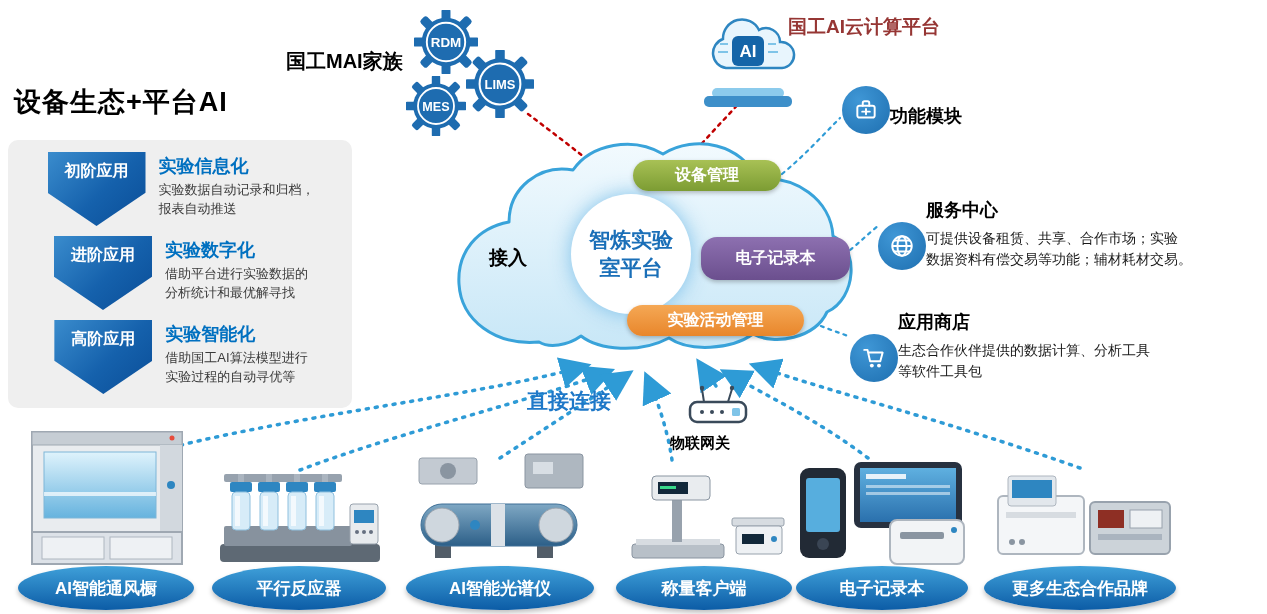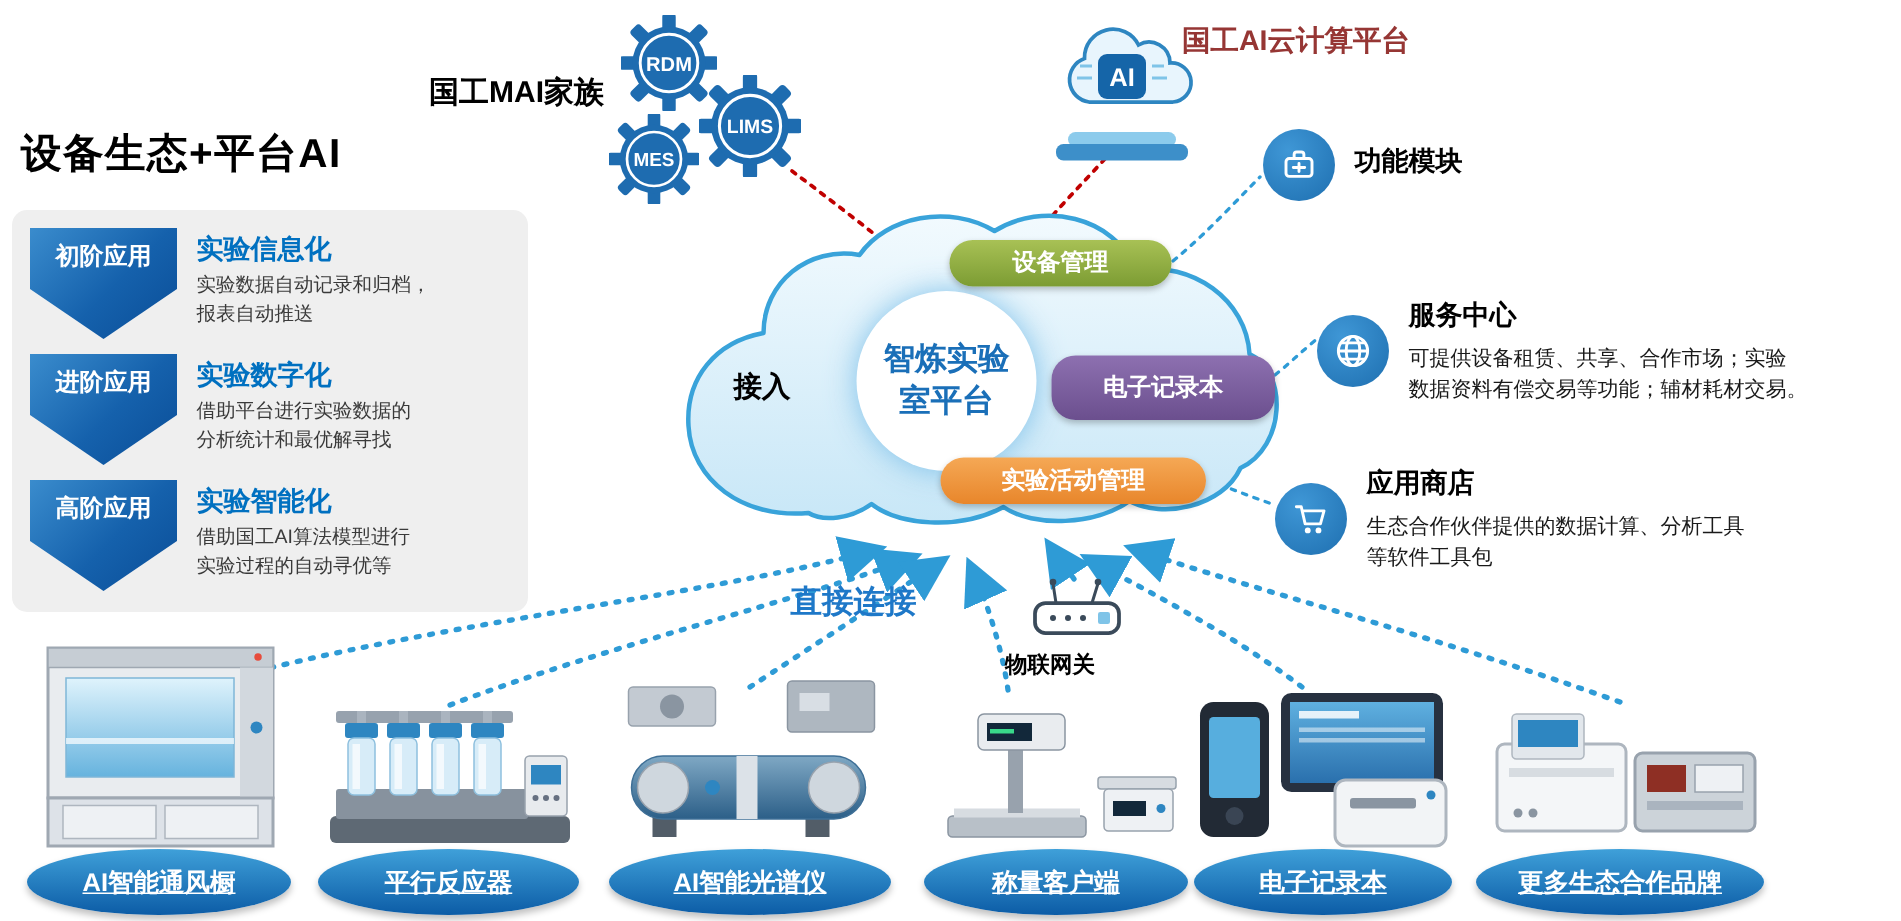--- a/index.html
+++ b/index.html
@@ -7,21 +7,21 @@
   #canvas { position:relative; width:1267px; height:614px; background:#ffffff; overflow:hidden; }
   .abs { position:absolute; z-index:1; }
   #connectors { position:absolute; inset:0; z-index:0; }
 
   
   #page-title { left:14px; top:84px; font-size:27px; font-weight:bold; color:#000; letter-spacing:1px; }
 
   
   #levels-panel { left:8px; top:140px; width:344px; height:268px; background:#efefef; border-radius:10px;
                   padding:12px 10px 10px 12px; display:flex; flex-direction:column; gap:10px; }
-  .level { display:flex; gap:13px; align-items:flex-start; }
+  .level { display:flex; gap:13px; align-items:flex-start;justify-content:center; }
   .stage-badge { width:98px; height:74px; flex:none; color:#fff; font-weight:bold; font-size:16px;
                  text-align:center; padding-top:9px;
                  background:linear-gradient(135deg,#3a8ccd 0%,#1561ac 55%,#0a4d97 100%);
                  clip-path:polygon(0 0,100% 0,100% 55%,50% 100%,0 55%); }
   .level-text { padding-top:2px; }
   .level-title { font-size:18px; font-weight:bold; color:#0070c0; margin-bottom:3px; }
   .level-desc { font-size:13px; color:#3a3a3a; line-height:1.45; white-space:pre-line; }
 
   
   #mai-label { left:286px; top:48px; font-size:20px; font-weight:bold; color:#000; }
@@ -41,21 +41,21 @@
                 text-align:center; color:#1a6fb8; font-size:21px; font-weight:bold; white-space:pre-line; line-height:1.35; }
   #access-label { left:489px; top:245px; font-size:19px; font-weight:bold; color:#000; }
 
   .pill { position:absolute; z-index:2; display:flex; align-items:center; justify-content:center;
           color:#fff; font-weight:bold; font-size:16px; border-radius:16px; box-shadow:0 2px 4px rgba(0,0,0,.25); }
   #pill-device   { left:633px; top:160px; width:148px; height:31px; background:linear-gradient(180deg,#a8c155,#7c9c33); }
   #pill-notebook { left:701px; top:237px; width:149px; height:43px; background:linear-gradient(180deg,#8d70b0,#6b4f8e); }
   #pill-activity { left:627px; top:305px; width:177px; height:31px; background:linear-gradient(180deg,#f5a855,#e8862b); }
 
   
-  .feature { position:absolute; z-index:1; display:flex; gap:13px; align-items:center; }
+  .feature { position:absolute; z-index:1; display:flex; align-items:flex-end; }
   #feature-1 { left:842px; top:86px; }
   #feature-2 { left:878px; top:198px; }
   #feature-3 { left:850px; top:310px; }
   .feature-icon { width:48px; height:48px; border-radius:50%; background:radial-gradient(circle at 35% 30%,#3f97d6,#1e6fb0);
                   flex:none; display:flex; align-items:center; justify-content:center; }
   .feature-title { font-size:18px; font-weight:bold; color:#000; margin-bottom:6px; }
   .feature-desc { font-size:14px; color:#1a1a1a; line-height:1.5; white-space:pre-line; width:330px; }
 
   
   #direct-label { left:527px; top:387px; font-size:21px; font-weight:bold; color:#1e78c8; }
@@ -66,21 +66,21 @@
   .device { position:absolute; z-index:1; }
   #dev-fumehood { left:26px;  top:430px; width:162px; height:136px; }
   #dev-reactor  { left:216px; top:468px; width:168px; height:98px; }
   #dev-spectro  { left:405px; top:452px; width:190px; height:114px; }
   #dev-scale    { left:622px; top:460px; width:168px; height:106px; }
   #dev-terminal { left:798px; top:460px; width:172px; height:106px; }
   #dev-brands   { left:992px; top:468px; width:182px; height:98px; }
 
   .dev-ellipse { position:absolute; z-index:2; top:566px; height:44px; border-radius:50%;
                  background:linear-gradient(180deg,#3fa0d9,#0c5ca6); color:#fff; font-weight:bold; font-size:17px;
-                 display:flex; align-items:center; justify-content:center; box-shadow:0 3px 5px rgba(0,0,0,.25);text-decoration:underline; }
+                 display:flex; align-items:center; justify-content:center; box-shadow:0 3px 5px rgba(0,0,0,.25); }
   #el1 { left:18px;  width:176px; }
   #el2 { left:212px; width:174px; }
   #el3 { left:406px; width:188px; }
   #el4 { left:616px; width:176px; }
   #el5 { left:796px; width:172px; }
   #el6 { left:984px; width:192px; }
 </style>
 </head>
 <body>
 

